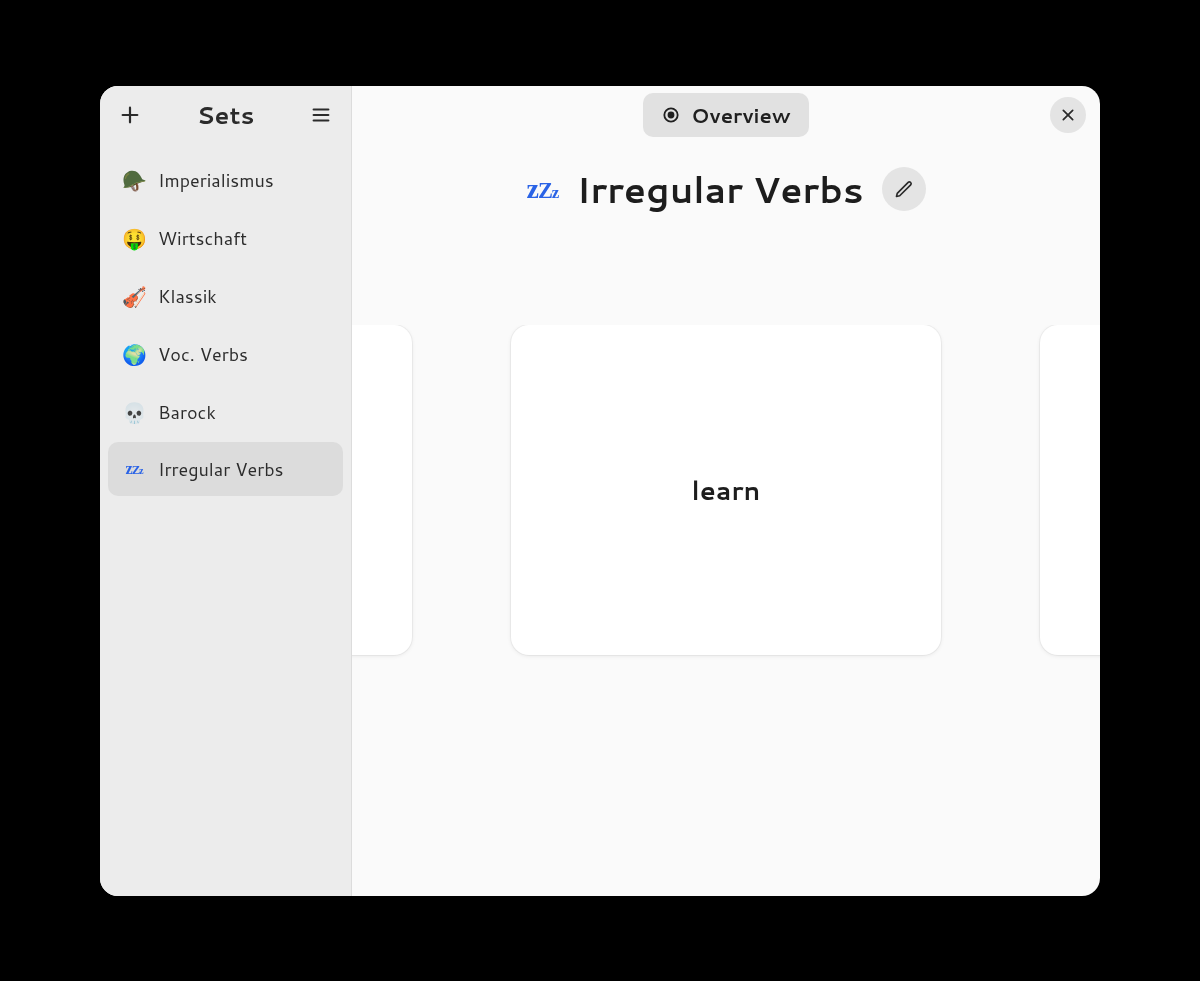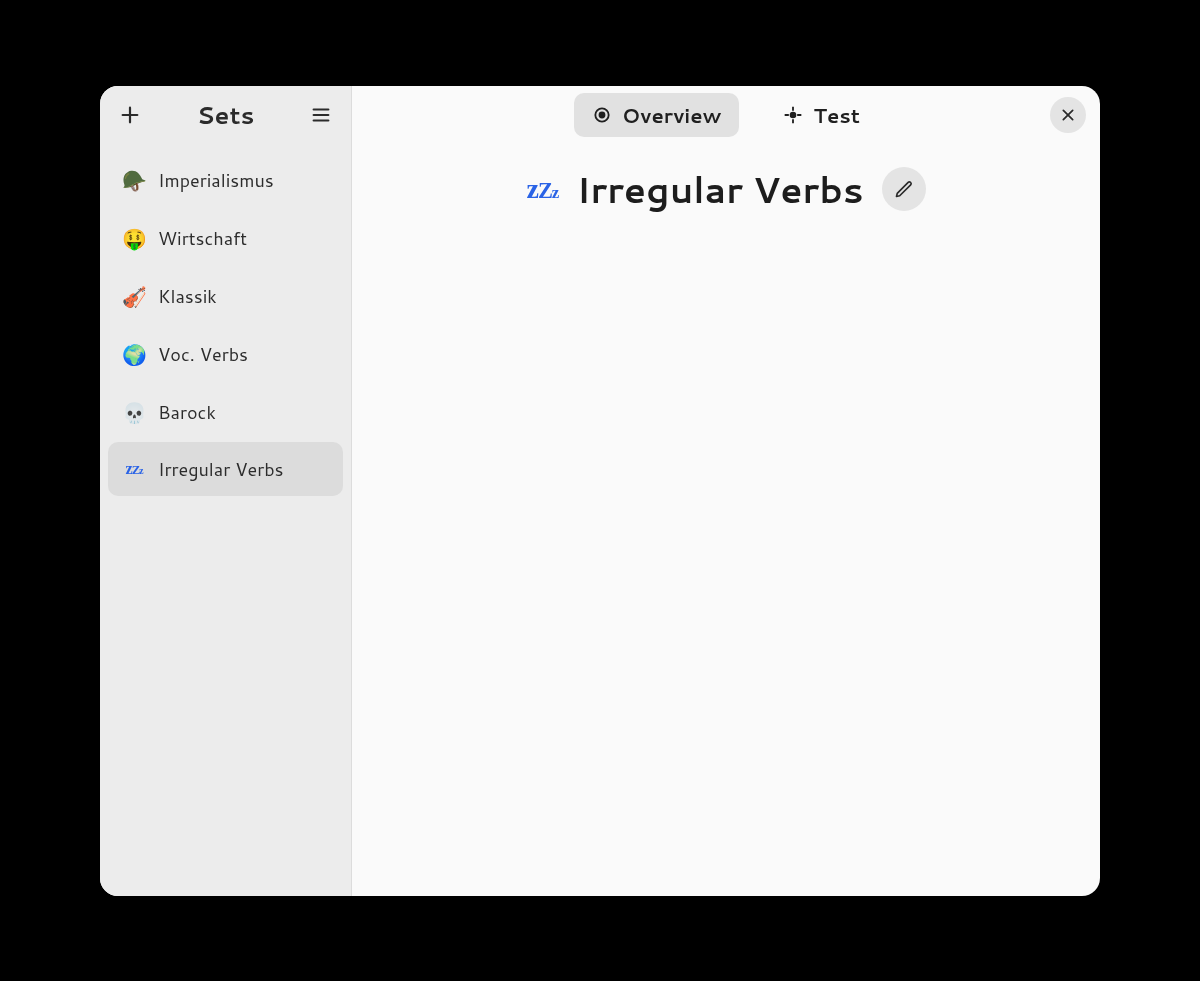--- a/index.html
+++ b/index.html
@@ -243,46 +243,43 @@
     <main class="main">
       <div class="main-header">
         <div class="tabs">
           <div class="tab active">
             <svg viewBox="0 0 24 24" fill="none" stroke="currentColor" stroke-width="2.2">
               <circle cx="12" cy="12" r="8"></circle>
                 <circle cx="12" cy="12" r="3" fill="currentColor"></circle>
             </svg>
             <span>Overview</span>
           </div>
-          <div class="tab">
-            <svg viewBox="0 0 24 24" fill="none" stroke="currentColor" stroke-width="2.2">
-              <circle cx="12" cy="12" r="4" fill="currentColor" stroke="none"></circle>
-              <line x1="12" y1="2" x2="12" y2="7"></line>
-                <line x1="12" y1="17" x2="12" y2="22"></line>
-              <line x1="2" y1="12" x2="7" y2="12"></line>
-                <line x1="17" y1="12" x2="22" y2="12"></line>
-            </svg>
-            <span>Test</span>
-          </div>
         </div>
 
         <div class="close-btn">
           <svg viewBox="0 0 24 24" width="16" height="16" fill="none" stroke="currentColor" stroke-width="2.6" stroke-linecap="round">
             <line x1="5" y1="5" x2="19" y2="19"></line>
               <line x1="19" y1="5" x2="5" y2="19"></line>
           </svg>
         </div>
       </div>
 
       <div class="title-row">
         <span class="sleep-icon">z<span class="z2">Z</span><span class="z3">z</span></span>
         <span class="page-title">Irregular Verbs</span>
         <div class="edit-btn">
           <svg viewBox="0 0 24 24" width="20" height="20" fill="none" stroke="#2b2b2b" stroke-width="2" stroke-linecap="round" stroke-linejoin="round">
             <path d="M3 21l3.8-.9L20 7a2 2 0 0 0 0-2.8L19.8 4A2 2 0 0 0 17 4L3.9 17.2 3 21z"></path>
           </svg>
         </div>
       </div>
 
+      <div class="card-area">
+        <div class="card left"></div>
+        <div class="card center">
+          <span>learn</span>
+        </div>
+        <div class="card right"></div>
+      </div>
     </main>
 
   </div>
 </div>
 
 </body></html>

